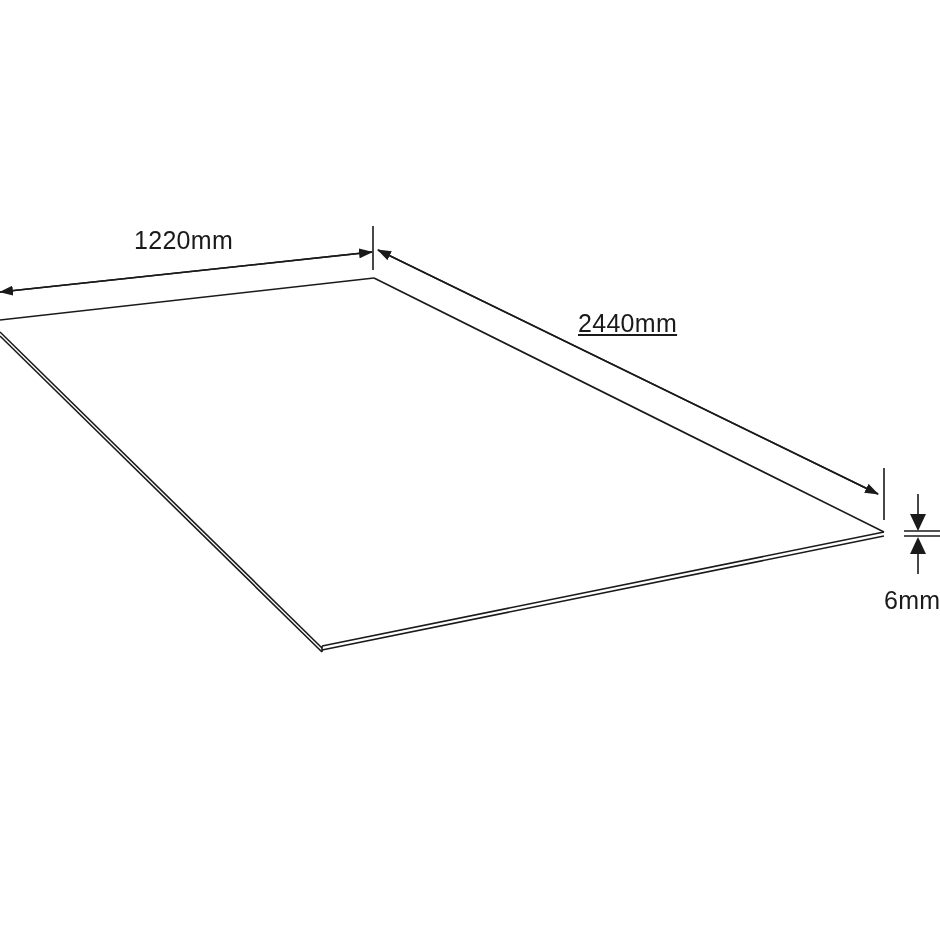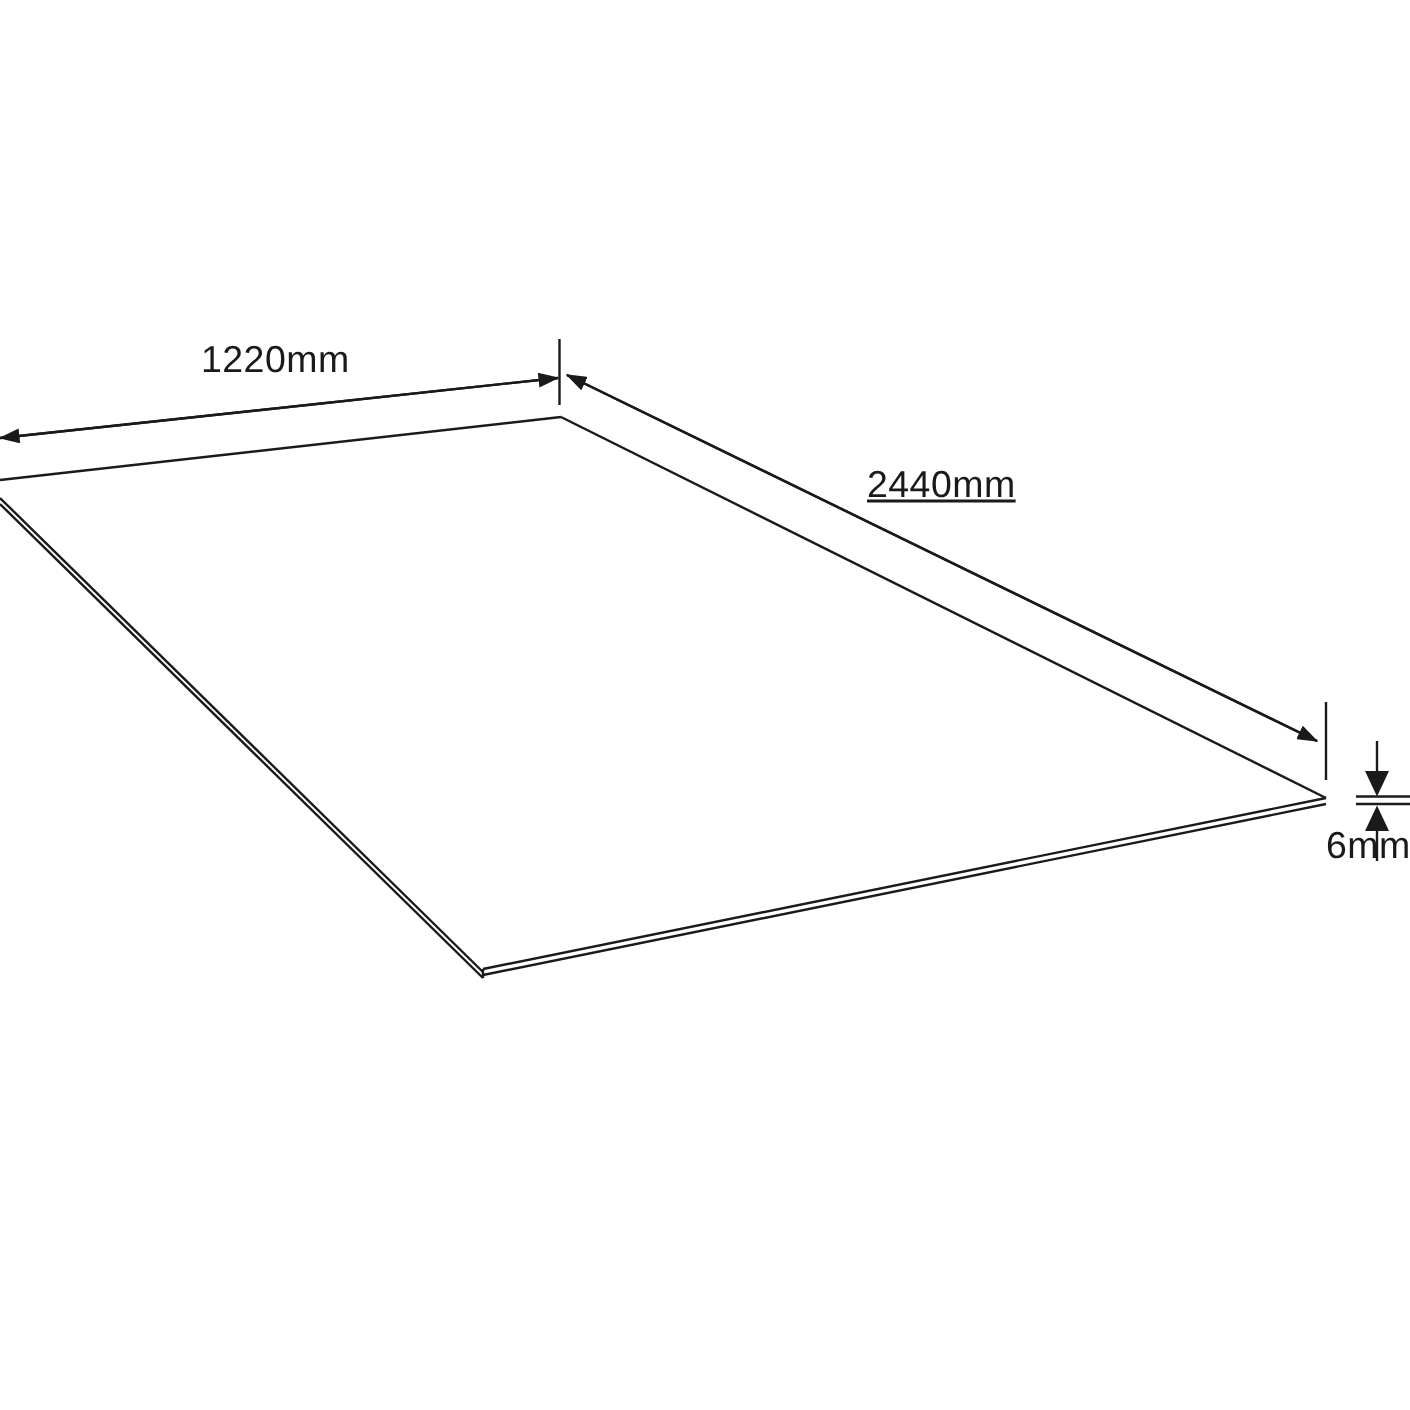--- a/index.html
+++ b/index.html
@@ -49,14 +49,14 @@
       <line x1="904" y1="536" x2="940" y2="536"></line>
       <line x1="918" y1="494" x2="918" y2="514"></line>
       <path d="M910,514 L926,514 L918,531 Z" stroke="none"></path>
       <line x1="918" y1="554" x2="918" y2="574"></line>
       <path d="M910,554 L926,554 L918,537 Z" stroke="none"></path>
     </g>
   </svg>
 
   <div class="label" style="left:134px; top:226px;">1220mm</div>
   <div class="label" style="left:578px; top:309px;text-decoration:underline;">2440mm</div>
-  <div class="label" style="left:884px; top:550px;">6mm</div>
+  <div class="label" style="left:884px; top:586px;">6mm</div>
 </div>
 
 </body></html>

